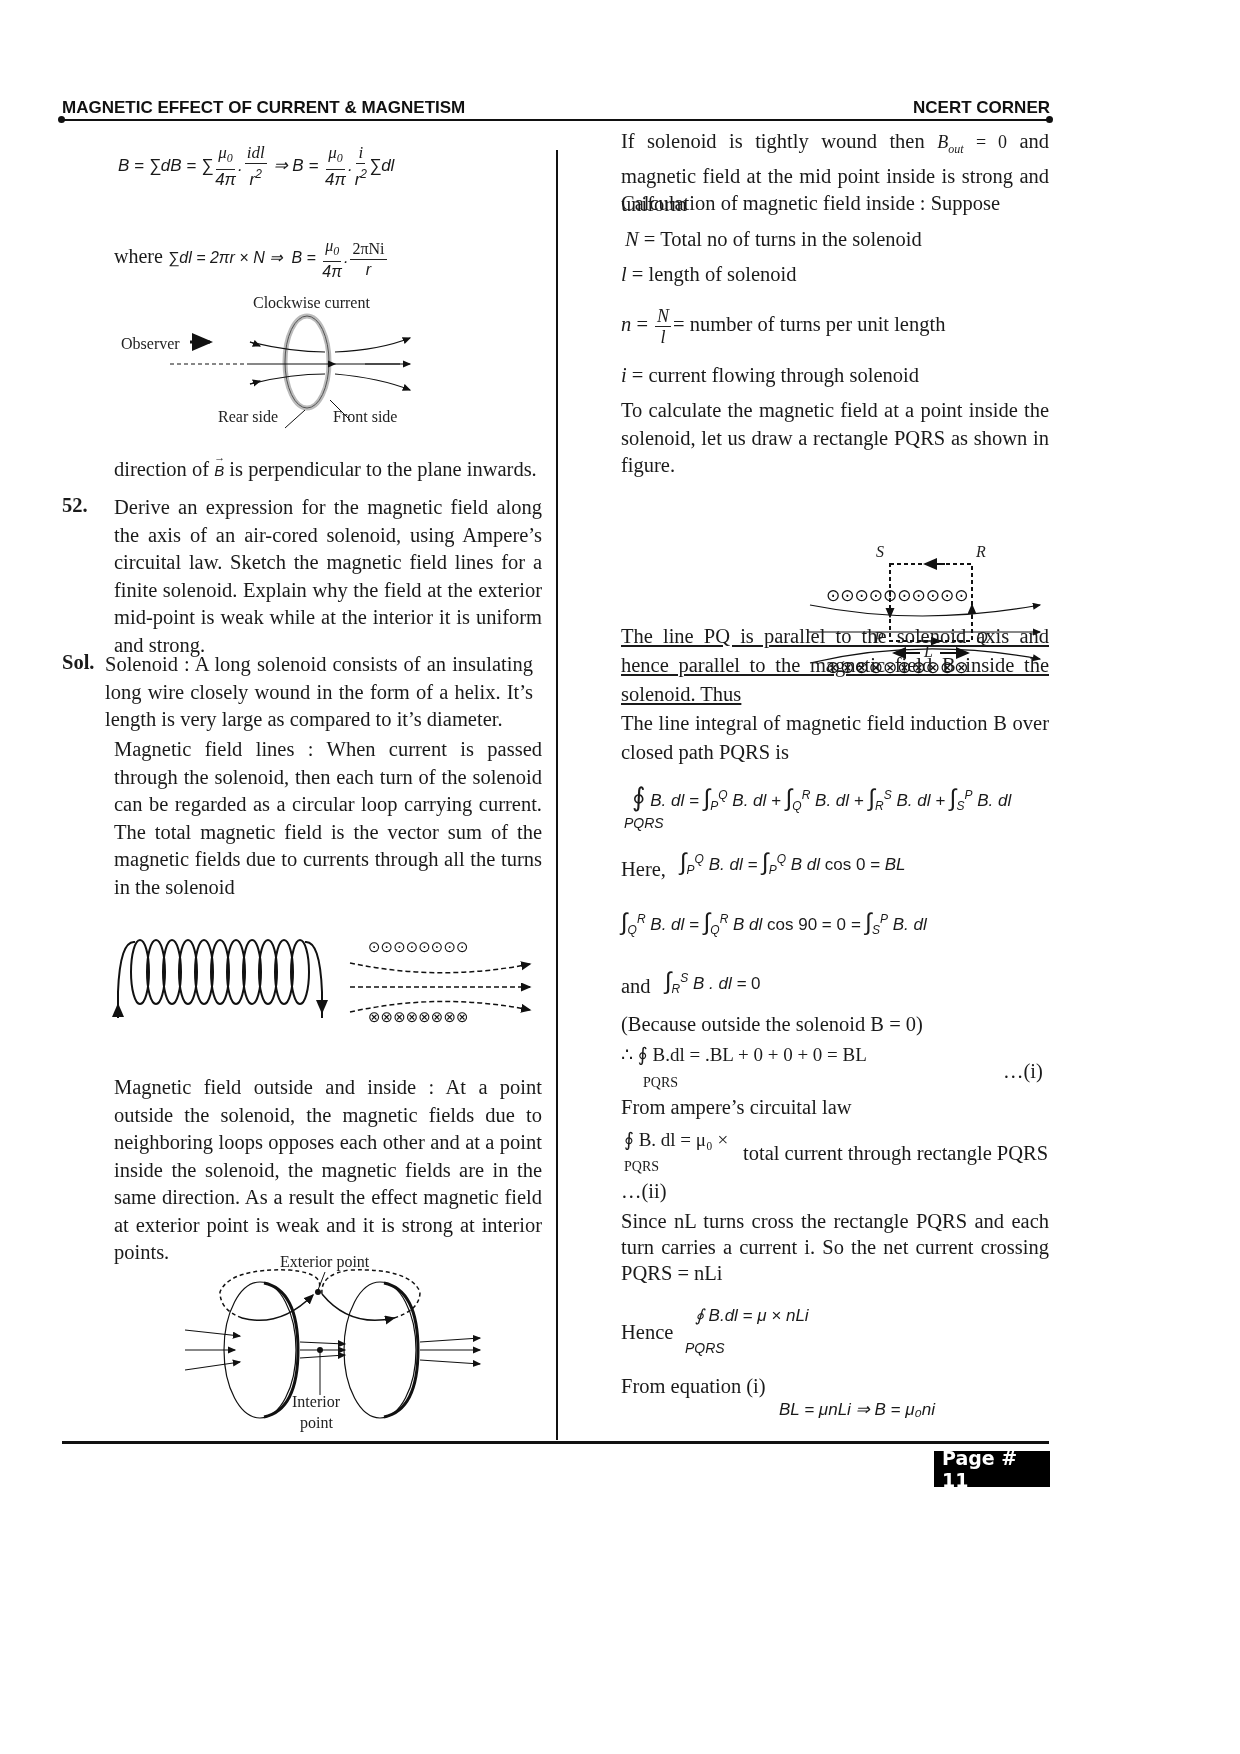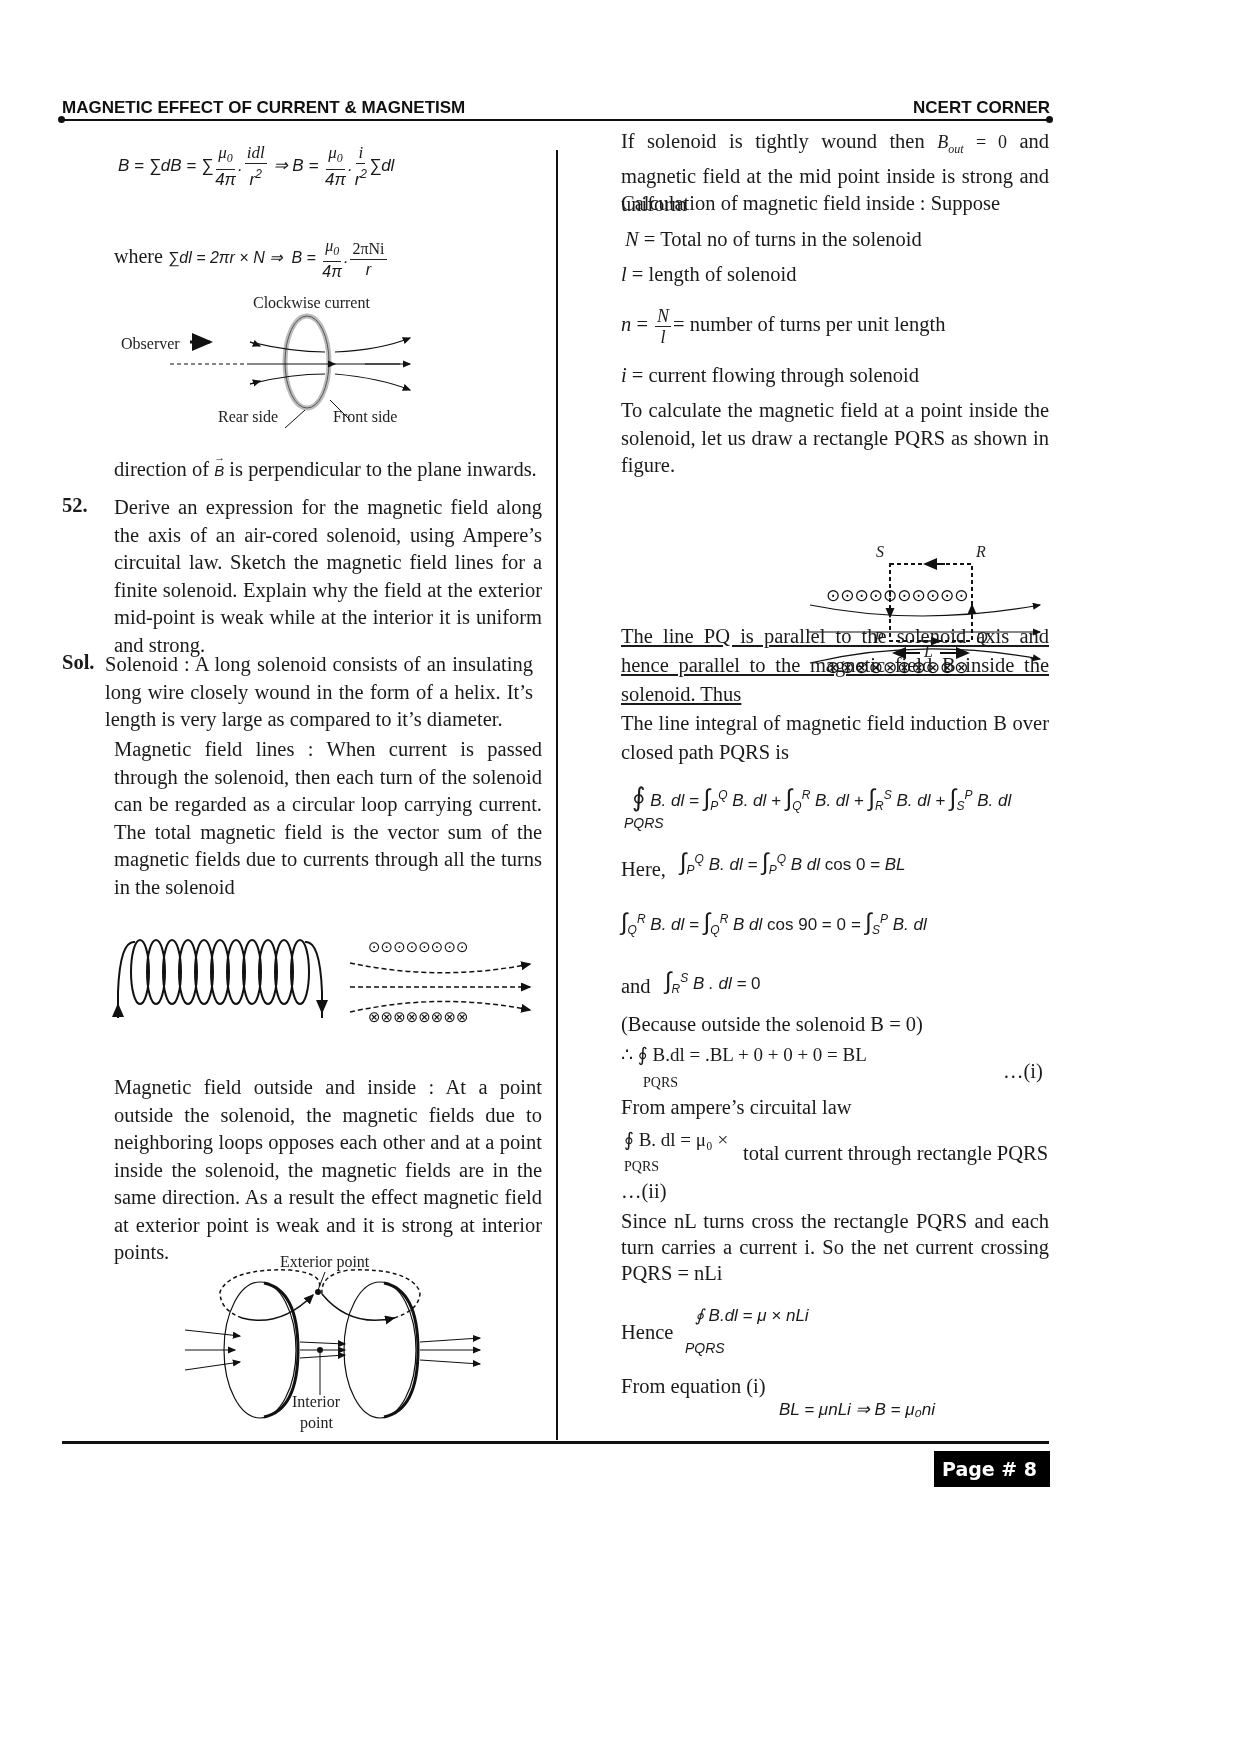--- a/index.html
+++ b/index.html
@@ -289,13 +289,13 @@
 <div class="abs txt" style="left:621px; top:1208px; width:428px; line-height:26px;">Since nL turns cross the rectangle PQRS and each turn carries a current i. So the net current crossing PQRS = nLi</div>
 
 <div class="abs txt" style="left:621px; top:1319px;">Hence</div>
 <div class="abs mathsans" style="left:695px; top:1305px;">∮ B.dl = μ × nLi</div>
 <div class="abs small" style="left:685px; top:1340px;">PQRS</div>
 
 <div class="abs txt" style="left:621px; top:1373px;">From equation (i)</div>
 <div class="abs mathsans" style="left:779px; top:1375px;margin-top:24px;">BL = μnLi ⇒ B = μ₀ni</div>
 
 <div class="abs rule" style="left:62px; top:1441px; width:987px; height:3px;"></div>
-<div class="abs pagebox" style="left:934px; top:1451px; width:116px; height:36px;">Page # 8</div>
+<div class="abs pagebox" style="left:934px; top:1451px; width:116px; height:36px;">Page # 11</div>
 
 </body></html>

